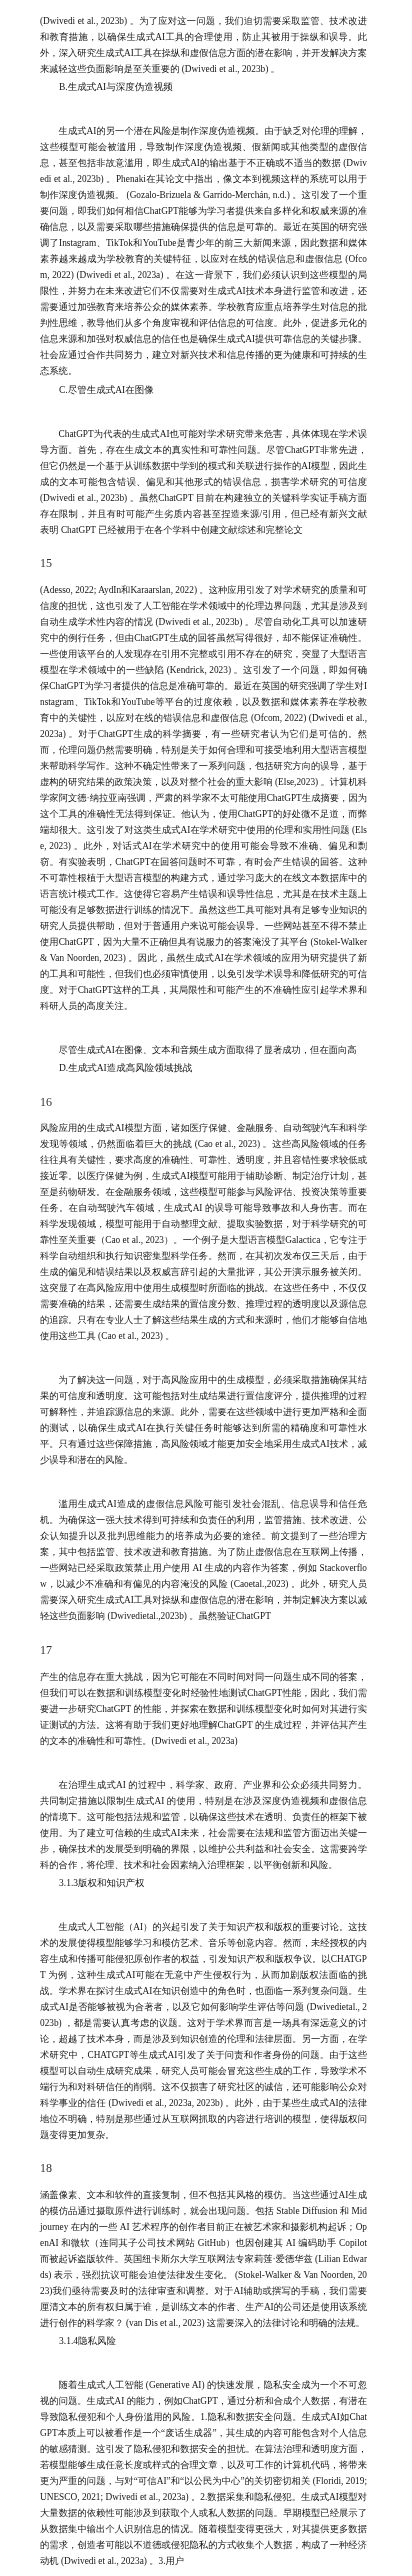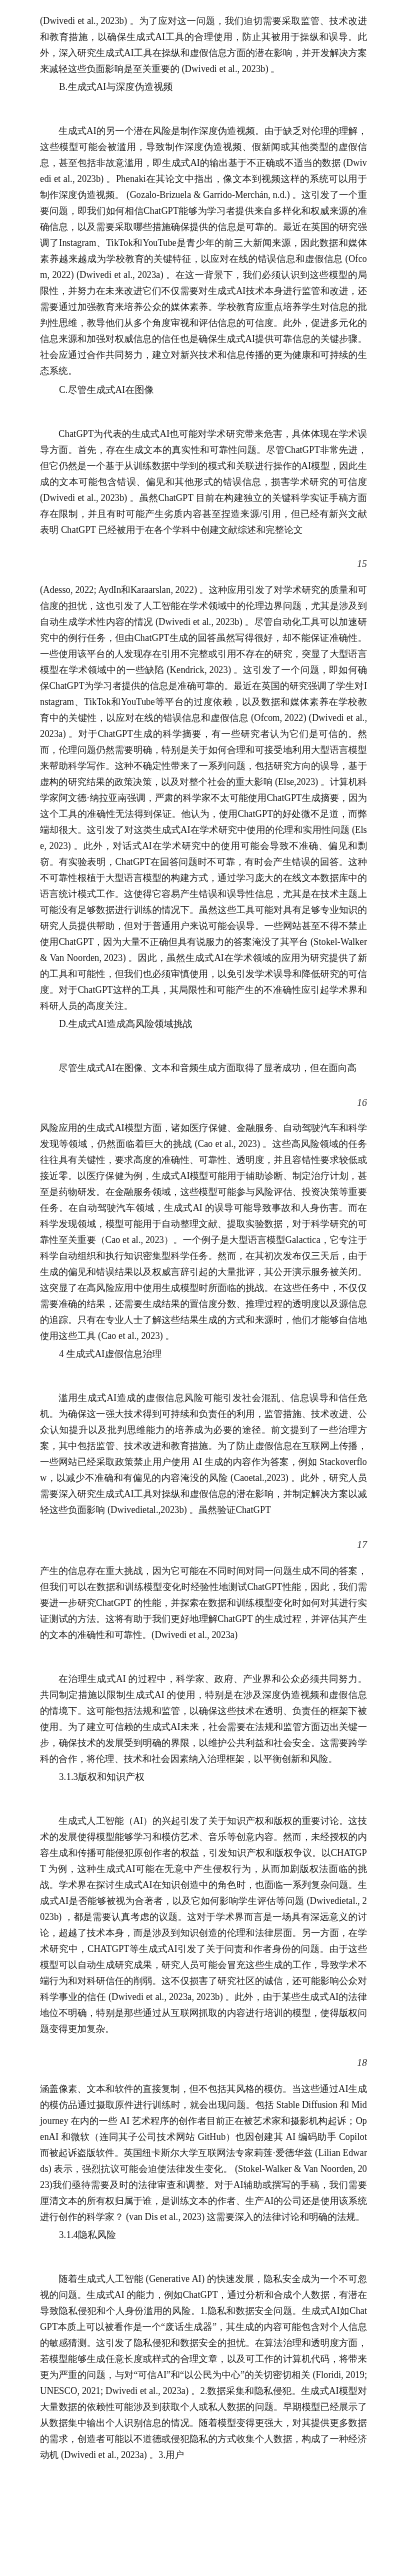--- a/index.html
+++ b/index.html
@@ -25,45 +25,44 @@
   }
   .para.indent { text-indent: 2em; margin-top: 28px; }
   .heading {
     font-size: 9.5px;
     line-height: 16px;
     font-weight: 400;
     text-indent: 2em;
     margin: 2.1px 0 2.6px 0;
   }
   .page-number {
-    text-align: right;
-    font-size: 10px;
+    text-align: left;
+    font-size: 12px;
     line-height: 9.3px;
     color: #333333;
     margin: 21.6px 0 13.4px 0;
-    font-style: italic;
   }
 </style>
 </head>
 <body>
 
 <main class="doc">
   <div id="doc-content">
       <div class="block para">(Dwivedi et al., 2023b) 。为了应对这一问题，我们迫切需要采取监管、技术改进和教育措施，以确保生成式AI工具的合理使用，防止其被用于操纵和误导。此外，深入研究生成式AI工具在操纵和虚假信息方面的潜在影响，并开发解决方案来减轻这些负面影响是至关重要的 (Dwivedi et al., 2023b) 。</div>
       <div class="block heading">B.生成式AI与深度伪造视频</div>
       <div class="block para indent">生成式AI的另一个潜在风险是制作深度伪造视频。由于缺乏对伦理的理解，这些模型可能会被滥用，导致制作深度伪造视频、假新闻或其他类型的虚假信息，甚至包括非故意滥用，即生成式AI的输出基于不正确或不适当的数据 (Dwivedi et al., 2023b) 。Phenaki在其论文中指出，像文本到视频这样的系统可以用于制作深度伪造视频。 (Gozalo-Brizuela &amp; Garrido-Merchán, n.d.) 。这引发了一个重要问题，即我们如何相信ChatGPT能够为学习者提供来自多样化和权威来源的准确信息，以及需要采取哪些措施确保提供的信息是可靠的。最近在英国的研究强调了Instagram、TikTok和YouTube是青少年的前三大新闻来源，因此数据和媒体素养越来越成为学校教育的关键特征，以应对在线的错误信息和虚假信息 (Ofcom, 2022) (Dwivedi et al., 2023a) 。在这一背景下，我们必须认识到这些模型的局限性，并努力在未来改进它们不仅需要对生成式AI技术本身进行监管和改进，还需要通过加强教育来培养公众的媒体素养。学校教育应重点培养学生对信息的批判性思维，教导他们从多个角度审视和评估信息的可信度。此外，促进多元化的信息来源和加强对权威信息的信任也是确保生成式AI提供可靠信息的关键步骤。社会应通过合作共同努力，建立对新兴技术和信息传播的更为健康和可持续的生态系统。</div>
       <div class="block heading">C.尽管生成式AI在图像</div>
       <div class="block para indent">ChatGPT为代表的生成式AI也可能对学术研究带来危害，具体体现在学术误导方面。首先，存在生成文本的真实性和可靠性问题。尽管ChatGPT非常先进，但它仍然是一个基于从训练数据中学到的模式和关联进行操作的AI模型，因此生成的文本可能包含错误、偏见和其他形式的错误信息，损害学术研究的可信度 (Dwivedi et al., 2023b) 。虽然ChatGPT 目前在构建独立的关键科学实证手稿方面存在限制，并且有时可能产生劣质内容甚至捏造来源/引用，但已经有新兴文献表明 ChatGPT 已经被用于在各个学科中创建文献综述和完整论文</div>
       <div class="block page-number">15</div>
       <div class="block para">(Adesso, 2022; AydIn和Karaarslan, 2022) 。这种应用引发了对学术研究的质量和可信度的担忧，这也引发了人工智能在学术领域中的伦理边界问题，尤其是涉及到自动生成学术性内容的情况 (Dwivedi et al., 2023b) 。尽管自动化工具可以加速研究中的例行任务，但由ChatGPT生成的回答虽然写得很好，却不能保证准确性。一些使用该平台的人发现存在引用不完整或引用不存在的研究，突显了大型语言模型在学术领域中的一些缺陷 (Kendrick, 2023) 。这引发了一个问题，即如何确保ChatGPT为学习者提供的信息是准确可靠的。最近在英国的研究强调了学生对Instagram、TikTok和YouTube等平台的过度依赖，以及数据和媒体素养在学校教育中的关键性，以应对在线的错误信息和虚假信息 (Ofcom, 2022) (Dwivedi et al., 2023a) 。对于ChatGPT生成的科学摘要，有一些研究者认为它们是可信的。然而，伦理问题仍然需要明确，特别是关于如何合理和可接受地利用大型语言模型来帮助科学写作。这种不确定性带来了一系列问题，包括研究方向的误导，基于虚构的研究结果的政策决策，以及对整个社会的重大影响 (Else,2023) 。计算机科学家阿文德·纳拉亚南强调，严肃的科学家不太可能使用ChatGPT生成摘要，因为这个工具的准确性无法得到保证。他认为，使用ChatGPT的好处微不足道，而弊端却很大。这引发了对这类生成式AI在学术研究中使用的伦理和实用性问题 (Else, 2023) 。此外，对话式AI在学术研究中的使用可能会导致不准确、偏见和剽窃。有实验表明，ChatGPT在回答问题时不可靠，有时会产生错误的回答。这种不可靠性根植于大型语言模型的构建方式，通过学习庞大的在线文本数据库中的语言统计模式工作。这使得它容易产生错误和误导性信息，尤其是在技术主题上可能没有足够数据进行训练的情况下。虽然这些工具可能对具有足够专业知识的研究人员提供帮助，但对于普通用户来说可能会误导。一些网站甚至不得不禁止使用ChatGPT，因为大量不正确但具有说服力的答案淹没了其平台 (Stokel-Walker &amp; Van Noorden, 2023) 。因此，虽然生成式AI在学术领域的应用为研究提供了新的工具和可能性，但我们也必须审慎使用，以免引发学术误导和降低研究的可信度。对于ChatGPT这样的工具，其局限性和可能产生的不准确性应引起学术界和科研人员的高度关注。</div>
+      <div class="block para indent">尽管生成式AI在图像、文本和音频生成方面取得了显著成功，但在面向高</div>
       <div class="block heading">D.生成式AI造成高风险领域挑战</div>
-      <div class="block para indent">尽管生成式AI在图像、文本和音频生成方面取得了显著成功，但在面向高</div>
       <div class="block page-number">16</div>
       <div class="block para">风险应用的生成式AI模型方面，诸如医疗保健、金融服务、自动驾驶汽车和科学发现等领域，仍然面临着巨大的挑战 (Cao et al., 2023) 。这些高风险领域的任务往往具有关键性，要求高度的准确性、可靠性、透明度，并且容错性要求较低或接近零。以医疗保健为例，生成式AI模型可能用于辅助诊断、制定治疗计划，甚至是药物研发。在金融服务领域，这些模型可能参与风险评估、投资决策等重要任务。在自动驾驶汽车领域，生成式AI 的误导可能导致事故和人身伤害。而在科学发现领域，模型可能用于自动整理文献、提取实验数据，对于科学研究的可靠性至关重要（Cao et al., 2023）。一个例子是大型语言模型Galactica，它专注于科学自动组织和执行知识密集型科学任务。然而，在其初次发布仅三天后，由于生成的偏见和错误结果以及权威言辞引起的大量批评，其公开演示服务被关闭。这突显了在高风险应用中使用生成模型时所面临的挑战。在这些任务中，不仅仅需要准确的结果，还需要生成结果的置信度分数、推理过程的透明度以及源信息的追踪。只有在专业人士了解这些结果生成的方式和来源时，他们才能够自信地使用这些工具 (Cao et al., 2023) 。</div>
-      <div class="block heading">4  生成式AI虚假信息治理</div>
+      <div class="block para indent">为了解决这一问题，对于高风险应用中的生成模型，必须采取措施确保其结果的可信度和透明度。这可能包括对生成结果进行置信度评分，提供推理的过程可解释性，并追踪源信息的来源。此外，需要在这些领域中进行更加严格和全面的测试，以确保生成式AI在执行关键任务时能够达到所需的精确度和可靠性水平。只有通过这些保障措施，高风险领域才能更加安全地采用生成式AI技术，减少误导和潜在的风险。</div>
       <div class="block para indent">滥用生成式AI造成的虚假信息风险可能引发社会混乱、信息误导和信任危机。为确保这一强大技术得到可持续和负责任的利用，监管措施、技术改进、公众认知提升以及批判思维能力的培养成为必要的途径。前文提到了一些治理方案，其中包括监管、技术改进和教育措施。为了防止虚假信息在互联网上传播，一些网站已经采取政策禁止用户使用 AI 生成的内容作为答案，例如 Stackoverflow，以减少不准确和有偏见的内容淹没的风险 (Caoetal.,2023) 。此外，研究人员需要深入研究生成式AI工具对操纵和虚假信息的潜在影响，并制定解决方案以减轻这些负面影响 (Dwivedietal.,2023b) 。虽然验证ChatGPT</div>
       <div class="block page-number">17</div>
       <div class="block para">产生的信息存在重大挑战，因为它可能在不同时间对同一问题生成不同的答案，但我们可以在数据和训练模型变化时经验性地测试ChatGPT性能，因此，我们需要进一步研究ChatGPT 的性能，并探索在数据和训练模型变化时如何对其进行实证测试的方法。这将有助于我们更好地理解ChatGPT 的生成过程，并评估其产生的文本的准确性和可靠性。(Dwivedi et al., 2023a)</div>
       <div class="block para indent">在治理生成式AI 的过程中，科学家、政府、产业界和公众必须共同努力。共同制定措施以限制生成式AI 的使用，特别是在涉及深度伪造视频和虚假信息的情境下。这可能包括法规和监管，以确保这些技术在透明、负责任的框架下被使用。为了建立可信赖的生成式AI未来，社会需要在法规和监管方面迈出关键一步，确保技术的发展受到明确的界限，以维护公共利益和社会安全。这需要跨学科的合作，将伦理、技术和社会因素纳入治理框架，以平衡创新和风险。</div>
       <div class="block heading">3.1.3版权和知识产权</div>
       <div class="block para indent">生成式人工智能（AI）的兴起引发了关于知识产权和版权的重要讨论。这技术的发展使得模型能够学习和模仿艺术、音乐等创意内容。然而，未经授权的内容生成和传播可能侵犯原创作者的权益，引发知识产权和版权争议。以CHATGPT 为例，这种生成式AI可能在无意中产生侵权行为，从而加剧版权法面临的挑战。学术界在探讨生成式AI在知识创造中的角色时，也面临一系列复杂问题。生成式AI是否能够被视为合著者，以及它如何影响学生评估等问题 (Dwivedietal., 2023b) ，都是需要认真考虑的议题。这对于学术界而言是一场具有深远意义的讨论，超越了技术本身，而是涉及到知识创造的伦理和法律层面。另一方面，在学术研究中，CHATGPT等生成式AI引发了关于问责和作者身份的问题。由于这些模型可以自动生成研究成果，研究人员可能会冒充这些生成的工作，导致学术不端行为和对科研信任的削弱。这不仅损害了研究社区的诚信，还可能影响公众对科学事业的信任 (Dwivedi et al., 2023a, 2023b) 。此外，由于某些生成式AI的法律地位不明确，特别是那些通过从互联网抓取的内容进行培训的模型，使得版权问题变得更加复杂。</div>
       <div class="block page-number">18</div>
       <div class="block para">涵盖像素、文本和软件的直接复制，但不包括其风格的模仿。当这些通过AI生成的模仿品通过摄取原件进行训练时，就会出现问题。包括 Stable Diffusion 和 Midjourney 在内的一些 AI 艺术程序的创作者目前正在被艺术家和摄影机构起诉；OpenAI 和微软（连同其子公司技术网站 GitHub）也因创建其 AI 编码助手 Copilot 而被起诉盗版软件。英国纽卡斯尔大学互联网法专家莉莲·爱德华兹 (Lilian Edwards) 表示，强烈抗议可能会迫使法律发生变化。 (Stokel-Walker &amp; Van Noorden, 2023)我们亟待需要及时的法律审查和调整。对于AI辅助或撰写的手稿，我们需要厘清文本的所有权归属于谁，是训练文本的作者、生产AI的公司还是使用该系统进行创作的科学家？ (van Dis et al., 2023) 这需要深入的法律讨论和明确的法规。</div>
       <div class="block heading">3.1.4隐私风险</div>
       <div class="block para indent">随着生成式人工智能 (Generative AI) 的快速发展，隐私安全成为一个不可忽视的问题。生成式AI 的能力，例如ChatGPT，通过分析和合成个人数据，有潜在导致隐私侵犯和个人身份滥用的风险。1.隐私和数据安全问题。生成式AI如ChatGPT本质上可以被看作是一个“废话生成器”，其生成的内容可能包含对个人信息的敏感猜测。这引发了隐私侵犯和数据安全的担忧。在算法治理和透明度方面，若模型能够生成任意长度或样式的合理文章，以及可工作的计算机代码，将带来更为严重的问题，与对“可信AI”和“以公民为中心”的关切密切相关 (Floridi, 2019; UNESCO, 2021; Dwivedi et al., 2023a) 。2.数据采集和隐私侵犯。生成式AI模型对大量数据的依赖性可能涉及到获取个人或私人数据的问题。早期模型已经展示了从数据集中输出个人识别信息的情况。随着模型变得更强大，对其提供更多数据的需求，创造者可能以不道德或侵犯隐私的方式收集个人数据，构成了一种经济动机 (Dwivedi et al., 2023a) 。3.用户</div>

